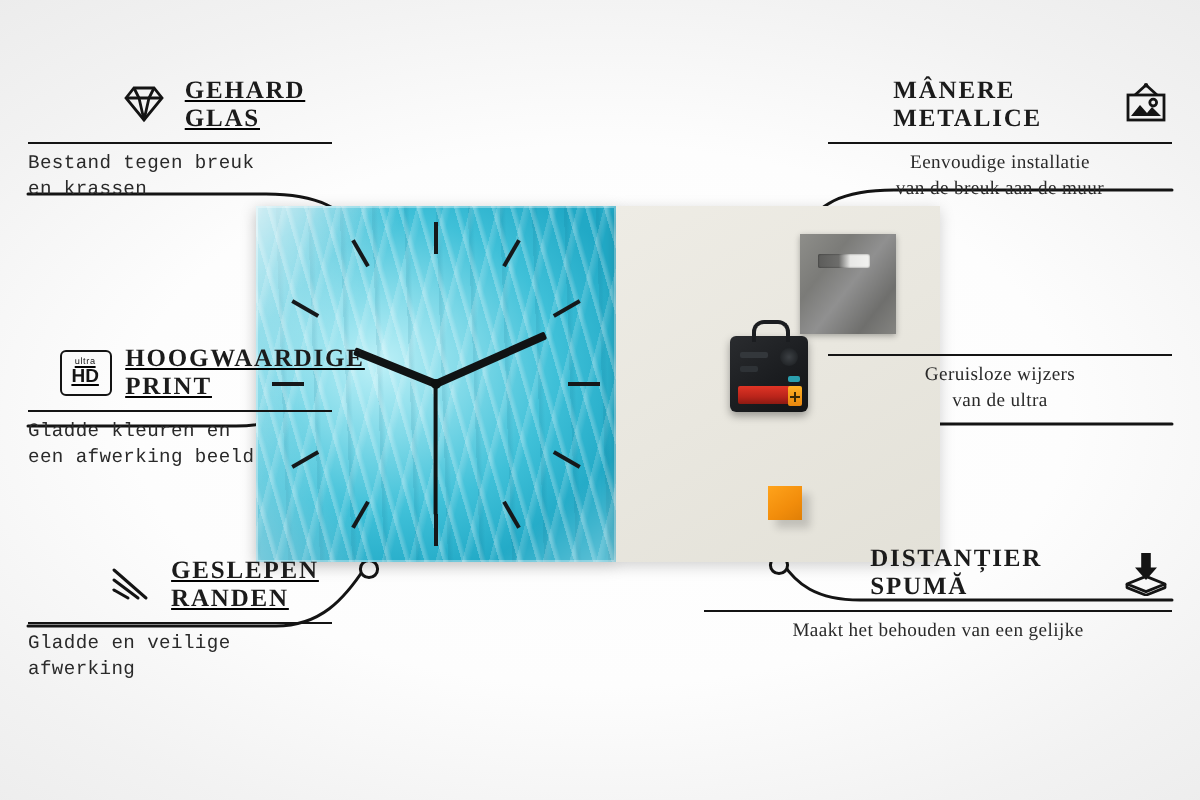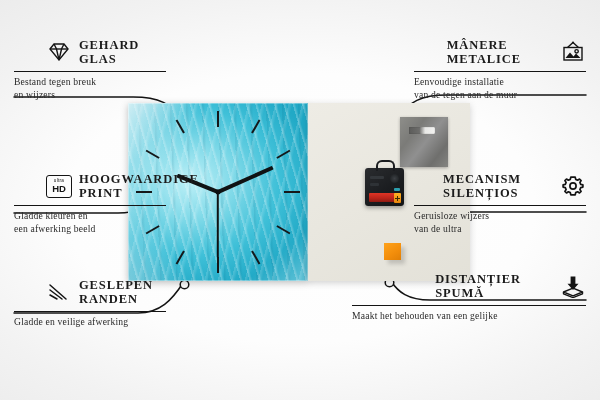--- a/index.html
+++ b/index.html
@@ -92,26 +92,26 @@
   .callout{position:absolute;}
   .co-head{display:flex;align-items:center;gap:7px;}
   .co-title{
     font-size:12.5px;letter-spacing:.9px;color:#1b1b1b;line-height:1.12;
     text-transform:uppercase;font-weight:700;
   }
   .co-rule{height:1.4px;background:#141414;margin-top:3px;}
   .co-desc{
     font-size:9.6px;color:#2a2a2a;line-height:1.32;margin-top:4px;letter-spacing:.2px;
   }
-  .left .co-head{justify-content:flex-start;}
+  .left .co-head{justify-content:center;text-decoration:underline;}
   .left .co-title{text-align:left;}
-  .left .co-desc{text-align:left;}
+  .left .co-desc{text-align:left;font-family:Liberation Mono, monospace;}
   .right .co-head{justify-content:flex-end;}
   .right .co-title{}
-  .right .co-desc{text-align:left;}
+  .right .co-desc{text-align:center;}
   .ico{width:26px;height:24px;flex:0 0 26px;display:flex;align-items:center;justify-content:center;padding-left:32px;}
   .ico svg{display:block;}
   .hdbadge{
     width:25px;height:21px;border:1.6px solid #141414;border-radius:3px;
     display:flex;flex-direction:column;align-items:center;justify-content:center;line-height:1;
   }
   .hdbadge .u{font-size:4.6px;letter-spacing:.3px;font-family:"Liberation Sans",sans-serif;color:#141414;}
   .hdbadge .h{font-size:9.5px;font-weight:700;font-family:"Liberation Sans",sans-serif;color:#141414;margin-top:.5px;}
 </style>
 </head>
@@ -193,21 +193,21 @@
         </svg>
       </span>
       <span class="co-title">
         <span>GEHARD</span><br>
         <span>GLAS</span>
       </span>
     </div>
     <div class="co-rule" style="width:152px;margin-top:5px;"></div>
     <div class="co-desc">
       <span>Bestand tegen breuk</span><br>
-      <span>en wijzers</span>
+      <span>en krassen</span>
     </div>
   </div>
 
   <div class="callout left" style="left:14px;top:172px;width:152px;">
     <div class="co-head">
       <span class="ico">
         <span class="hdbadge">
           <span class="u">ultra</span>
           <span class="h">HD</span>
         </span>
@@ -256,37 +256,25 @@
           <circle cx="13" cy="2.6" r="1.1" fill="#141414" stroke="none"></circle>
           <rect x="4" y="7.5" width="18" height="12.5"></rect>
           <path d="M5.5 18 L10 12.5 L13.5 16.5 L16 13.5 L20.5 18 Z" fill="#141414" stroke="none"></path>
           <circle cx="16.6" cy="11.3" r="1.7"></circle>
         </svg>
       </span>
     </div>
     <div class="co-rule" style="width:172px;margin-top:5px;"></div>
     <div class="co-desc">
       <span>Eenvoudige installatie</span><br>
-      <span>van de tegen aan de muur</span>
+      <span>van de breuk aan de muur</span>
     </div>
   </div>
 
   <div class="callout right" style="right:14px;top:172px;width:172px;">
-    <div class="co-head">
-      <span class="co-title">
-        <span>MECANISM</span><br>
-        <span>SILENȚIOS</span>
-      </span>
-      <span class="ico">
-        <svg viewBox="0 0 26 24" width="26" height="24" fill="none" stroke="#141414" stroke-width="1.7" stroke-linejoin="round">
-          <path d="M13 3.2 l2.2 .0 .5 2.2 1.9 .8 1.9-1.2 1.6 1.6 -1.2 1.9 .8 1.9 2.2 .5 0 2.2 -2.2 .5 -.8 1.9 1.2 1.9 -1.6 1.6 -1.9-1.2 -1.9 .8 -.5 2.2 -2.2 0 -2.2 0 -.5-2.2 -1.9-.8 -1.9 1.2 -1.6-1.6 1.2-1.9 -.8-1.9 -2.2-.5 0-2.2 2.2-.5 .8-1.9 -1.2-1.9 1.6-1.6 1.9 1.2 1.9-.8 .5-2.2 z"></path>
-          <circle cx="13" cy="12" r="3.1"></circle>
-        </svg>
-      </span>
-    </div>
     <div class="co-rule" style="width:172px;margin-top:5px;"></div>
     <div class="co-desc">
       <span>Geruisloze wijzers</span><br>
       <span>van de ultra</span>
     </div>
   </div>
 
   <div class="callout right" style="right:14px;top:272px;width:234px;">
     <div class="co-head">
       <span class="co-title">

